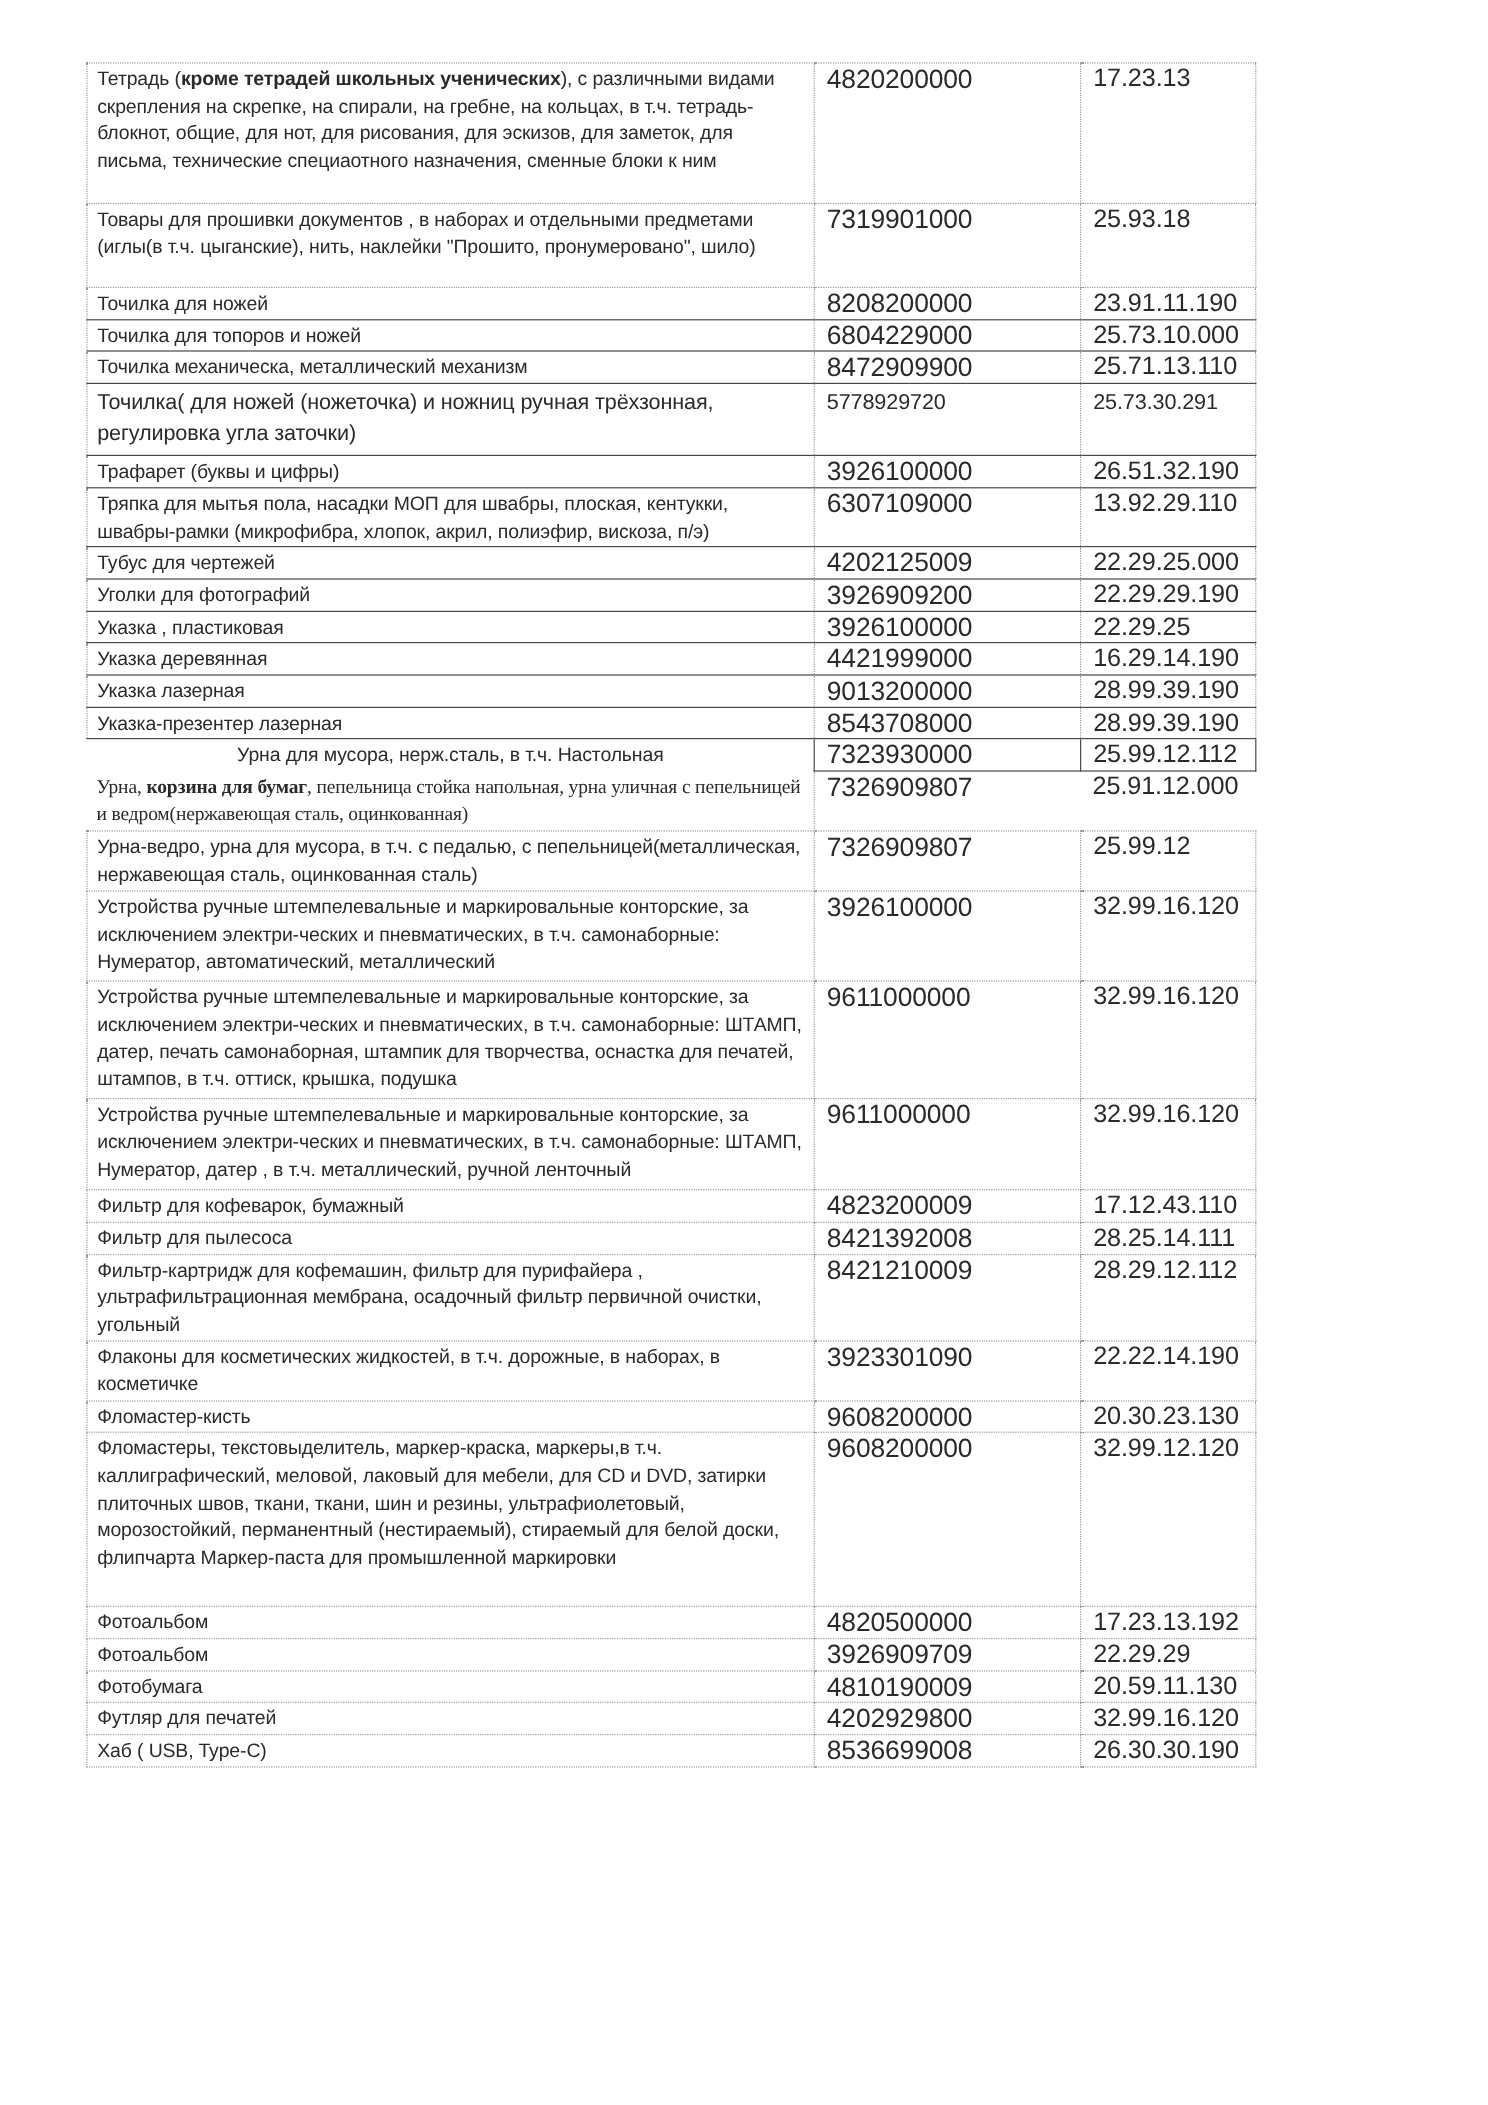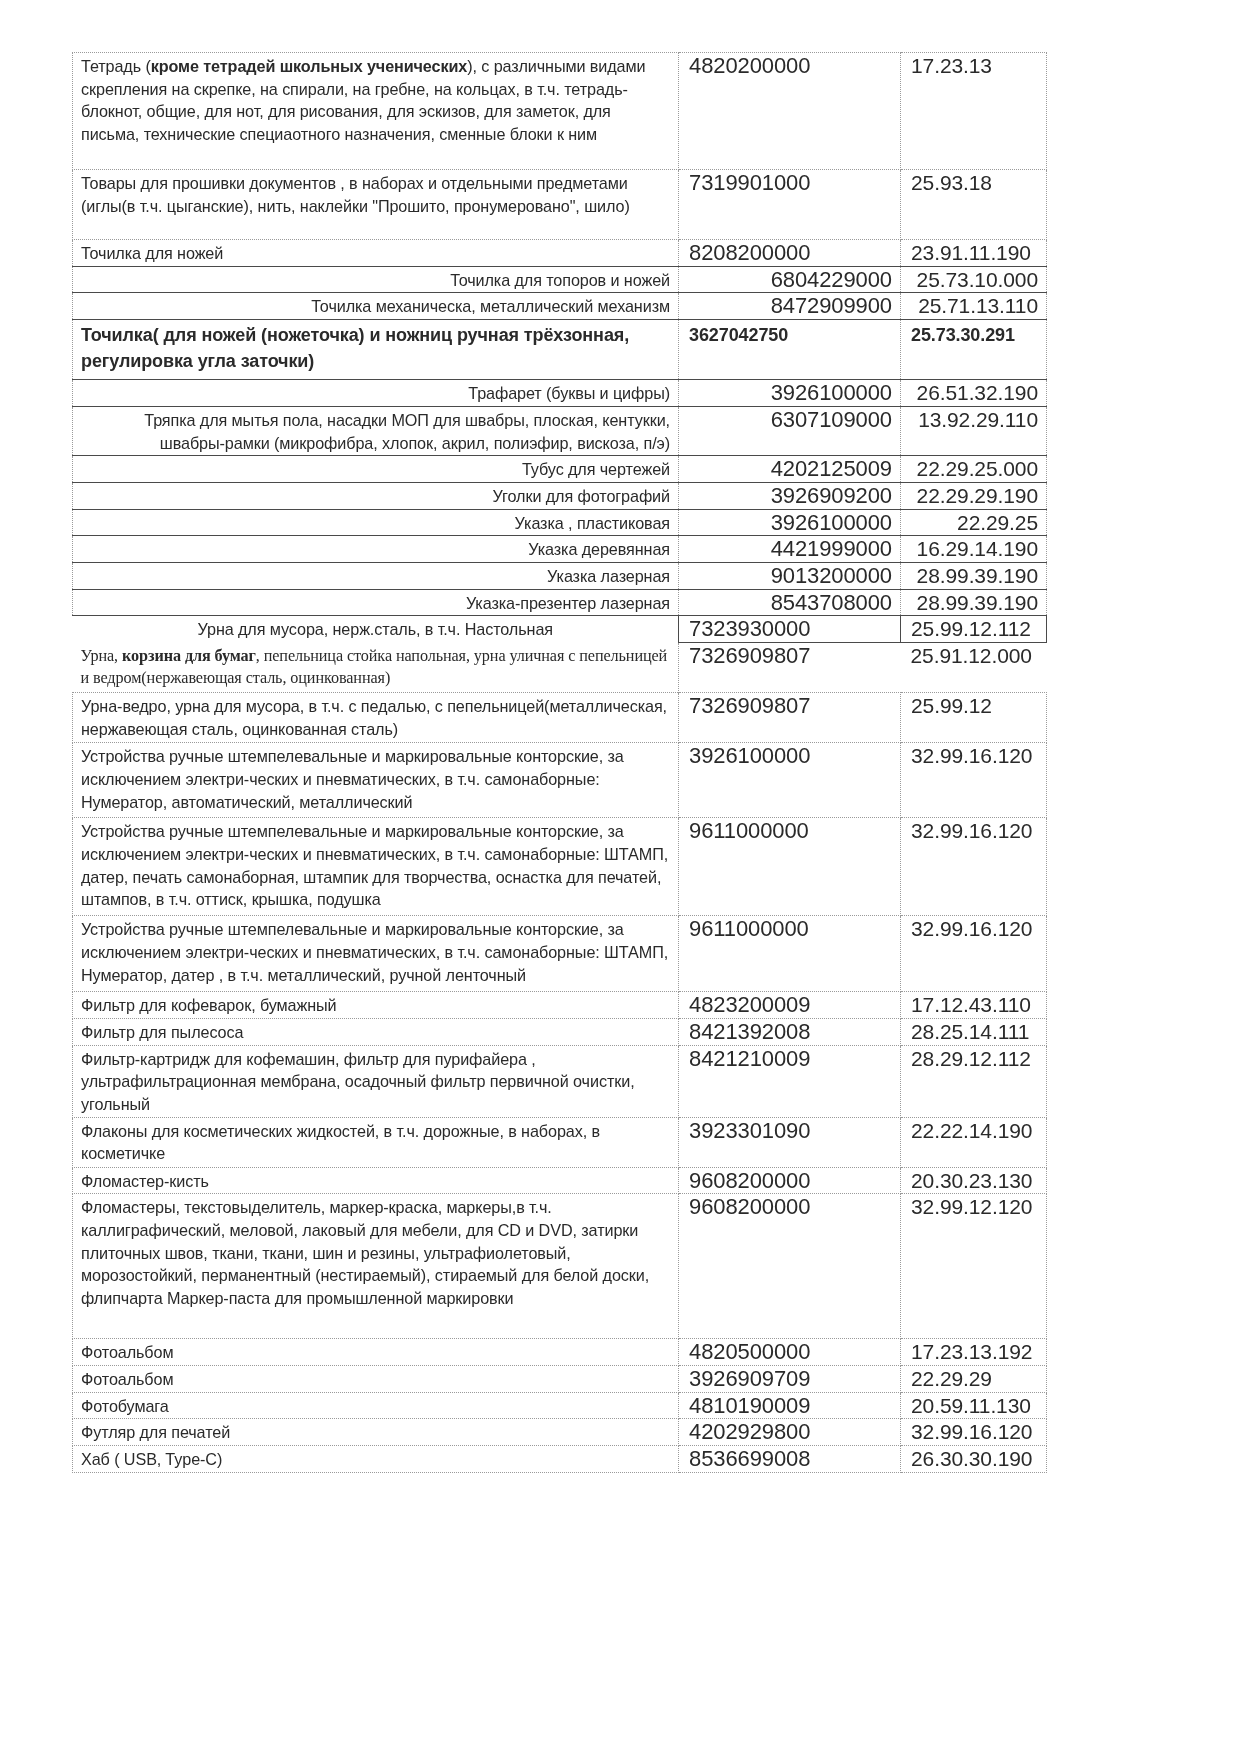--- a/index.html
+++ b/index.html
@@ -7,23 +7,23 @@
          font-family: "Liberation Sans", "DejaVu Sans", sans-serif; color: #2a2a2a; }
   .page { position: absolute; left: 72px; top: 52px; width: 974px; }
   table { border-collapse: collapse; width: 974px; table-layout: fixed; }
   col.c1 { width: 606px; }
   col.c2 { width: 222px; }
   col.c3 { width: 146px; }
   td { border: 1px dotted #9a9a9a; vertical-align: top; padding: 2px 8px 1px 8px;
        font-size: 16.2px; line-height: 22.7px; letter-spacing: -0.1px; }
   td.code { padding-left: 10px; font-size: 22px; }
   td.okpd { padding-left: 10px; font-size: 21px; }
-  tr.solid td { border-top: 1.5px solid #4a4a4a; border-bottom: 1.5px solid #4a4a4a; text-align: right; }
+  tr.solid td { border-top: 1.5px solid #4a4a4a; border-bottom: 1.5px solid #4a4a4a; }
   tr.solid td.desc { border-left: 1px dotted #9a9a9a; }
-  tr.big td { font-size: 18px; line-height: 26px; font-weight: bold; }
+  tr.big td { font-size: 18px; line-height: 26px; }
   tr.noborder td.desc { border-left: none; border-bottom: none; border-top: none; font-family: Liberation Serif, serif; }
   tr.noborder td.code, tr.noborder td.okpd { border-top: none; border-bottom: none; border-left: none; border-right: none; }
   tr.urn-top td.code, tr.urn-top td.okpd { border: 1.5px solid #4a4a4a; }
   tr.urn-top td.desc { border-left: none; border-top: 1.5px solid #4a4a4a; border-bottom: none; text-align: center; }
   b { font-weight: bold; }
 </style>
 </head>
 <body>
 
 <div class="page">
@@ -54,21 +54,21 @@
         <td class="code">6804229000</td>
         <td class="okpd">25.73.10.000</td>
       </tr>
       <tr class="solid">
         <td class="desc">Точилка механическа, металлический механизм</td>
         <td class="code">8472909900</td>
         <td class="okpd">25.71.13.110</td>
       </tr>
       <tr class="big" style="height:60px">
         <td class="desc">Точилка( для ножей (ножеточка) и ножниц ручная трёхзонная, регулировка угла заточки)</td>
-        <td class="code">3627042750</td>
+        <td class="code">5778929720</td>
         <td class="okpd">25.73.30.291</td>
       </tr>
       <tr class="solid">
         <td class="desc">Трафарет (буквы и цифры)</td>
         <td class="code">3926100000</td>
         <td class="okpd">26.51.32.190</td>
       </tr>
       <tr class="solid">
         <td class="desc">Тряпка для мытья пола, насадки МОП для швабры, плоская, кентукки, швабры-рамки (микрофибра,    хлопок, акрил, полиэфир, вискоза,    п/э)</td>
         <td class="code">6307109000</td>

